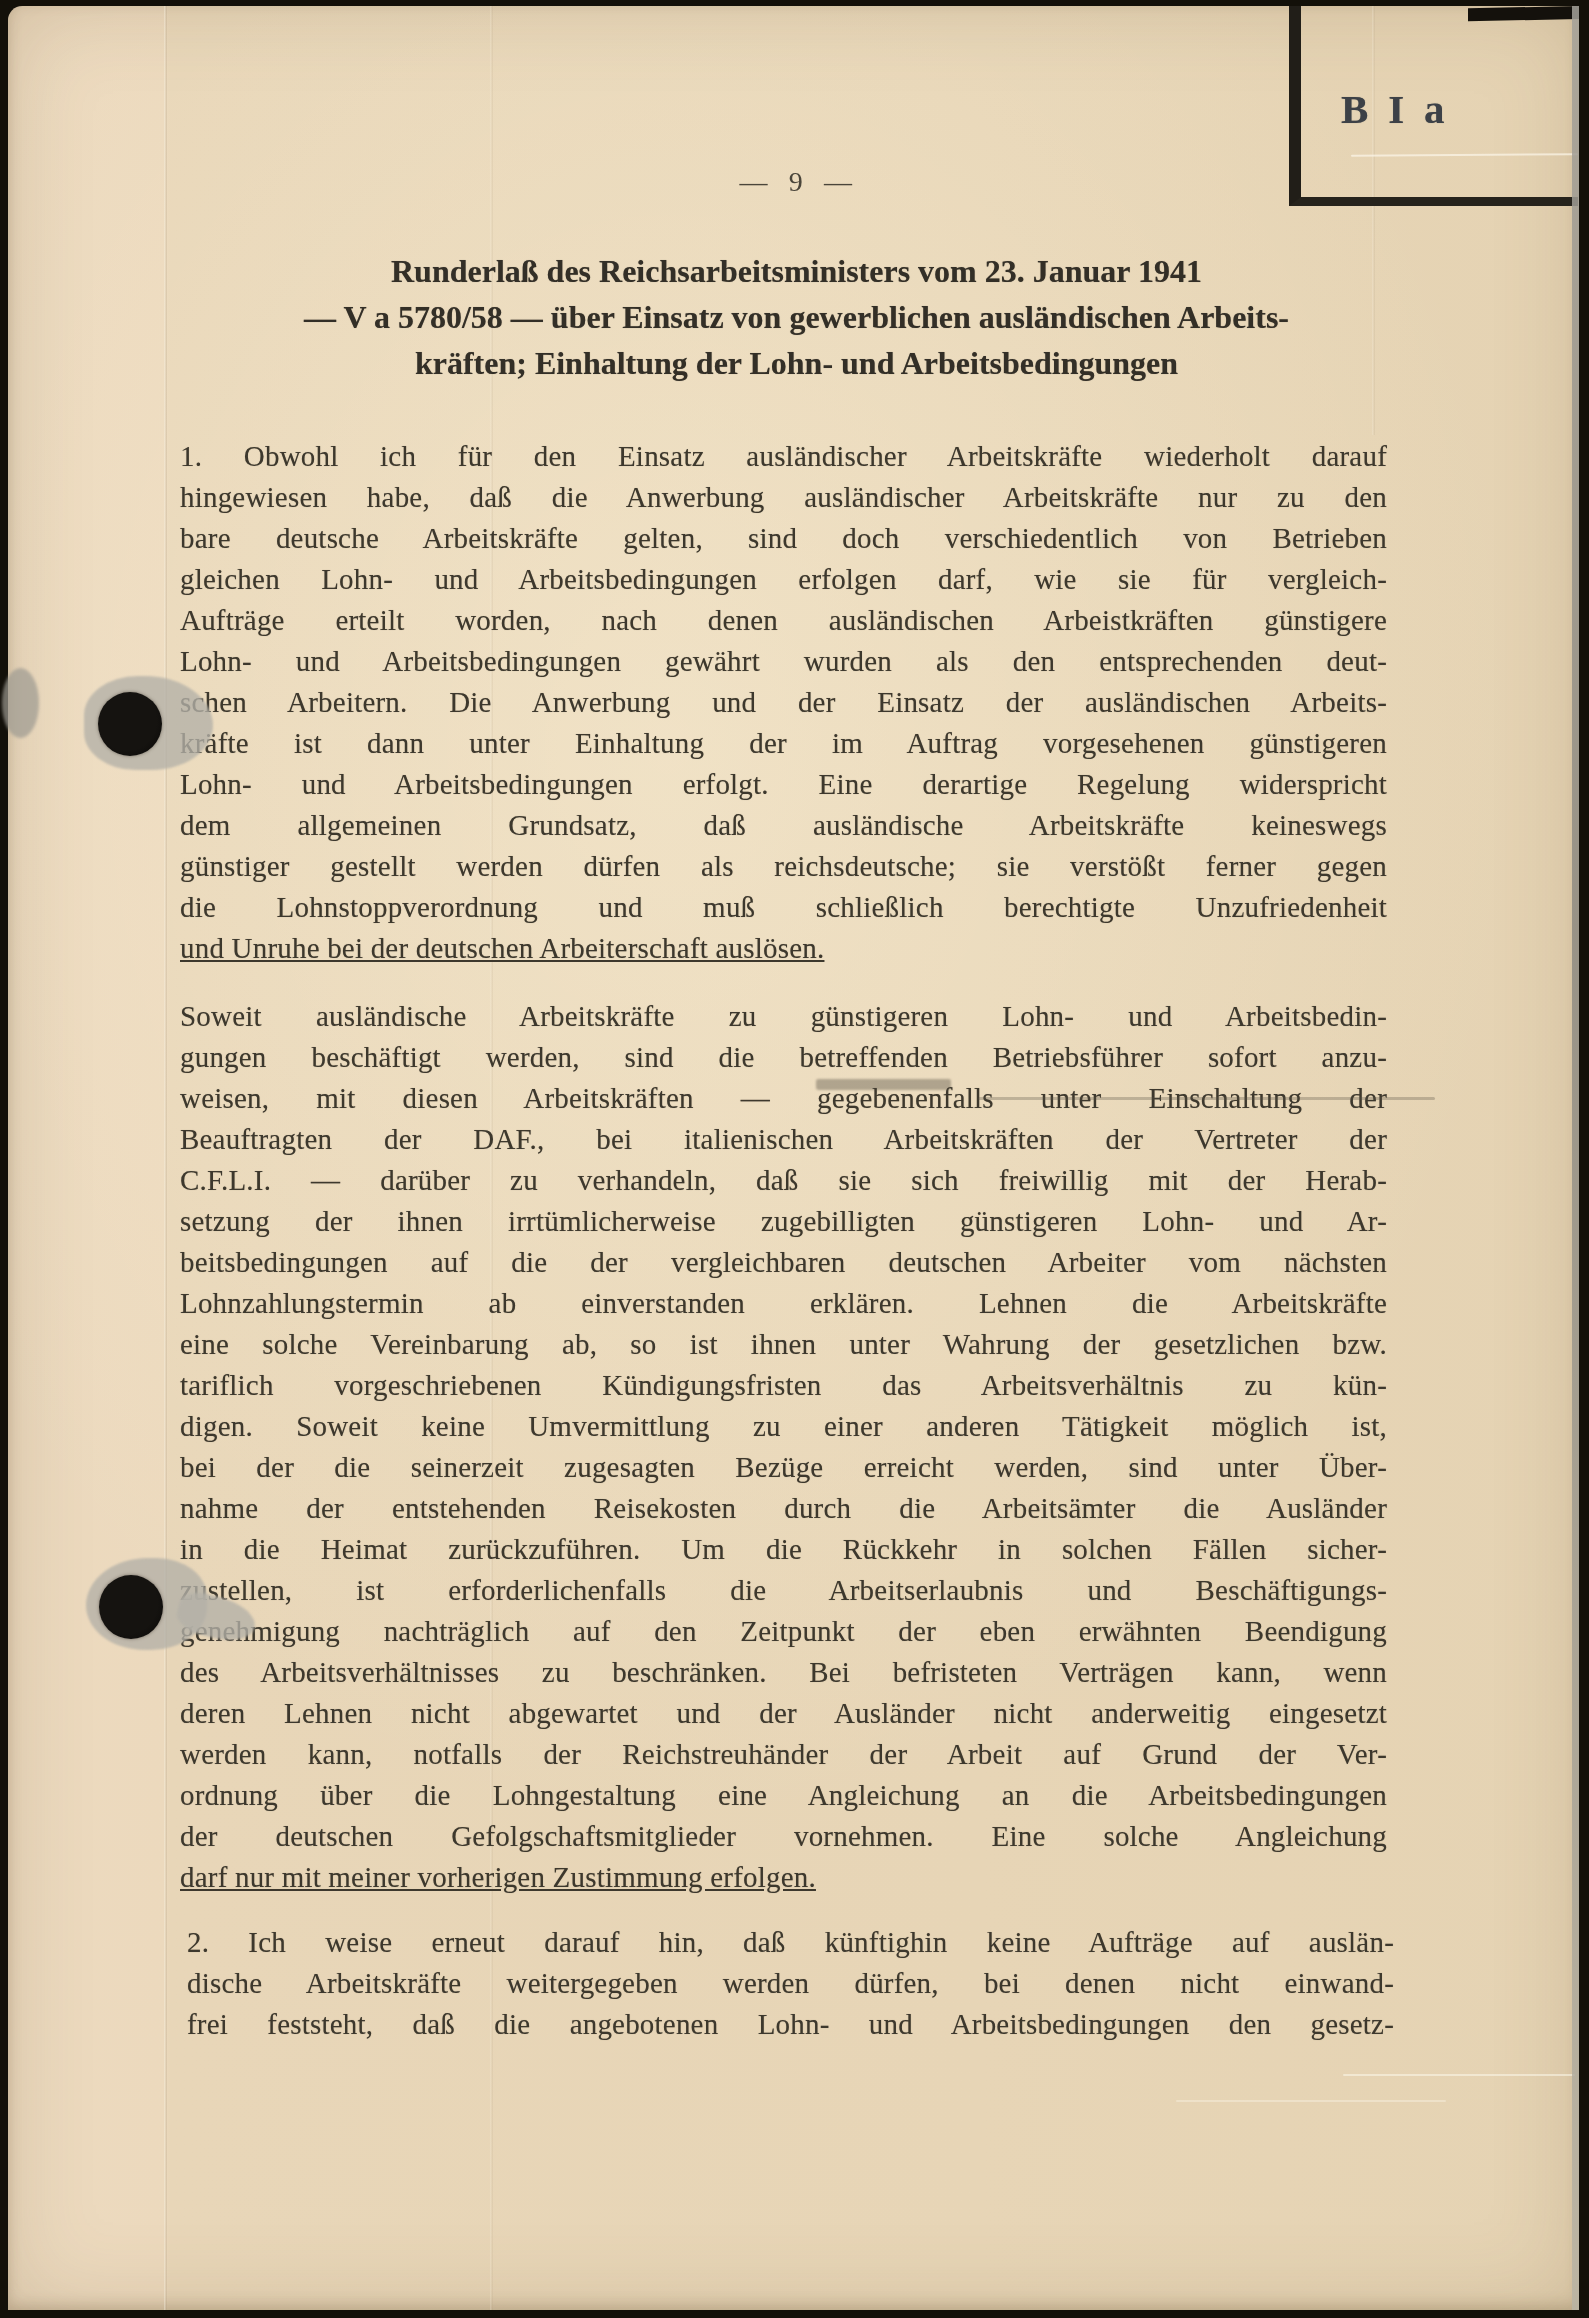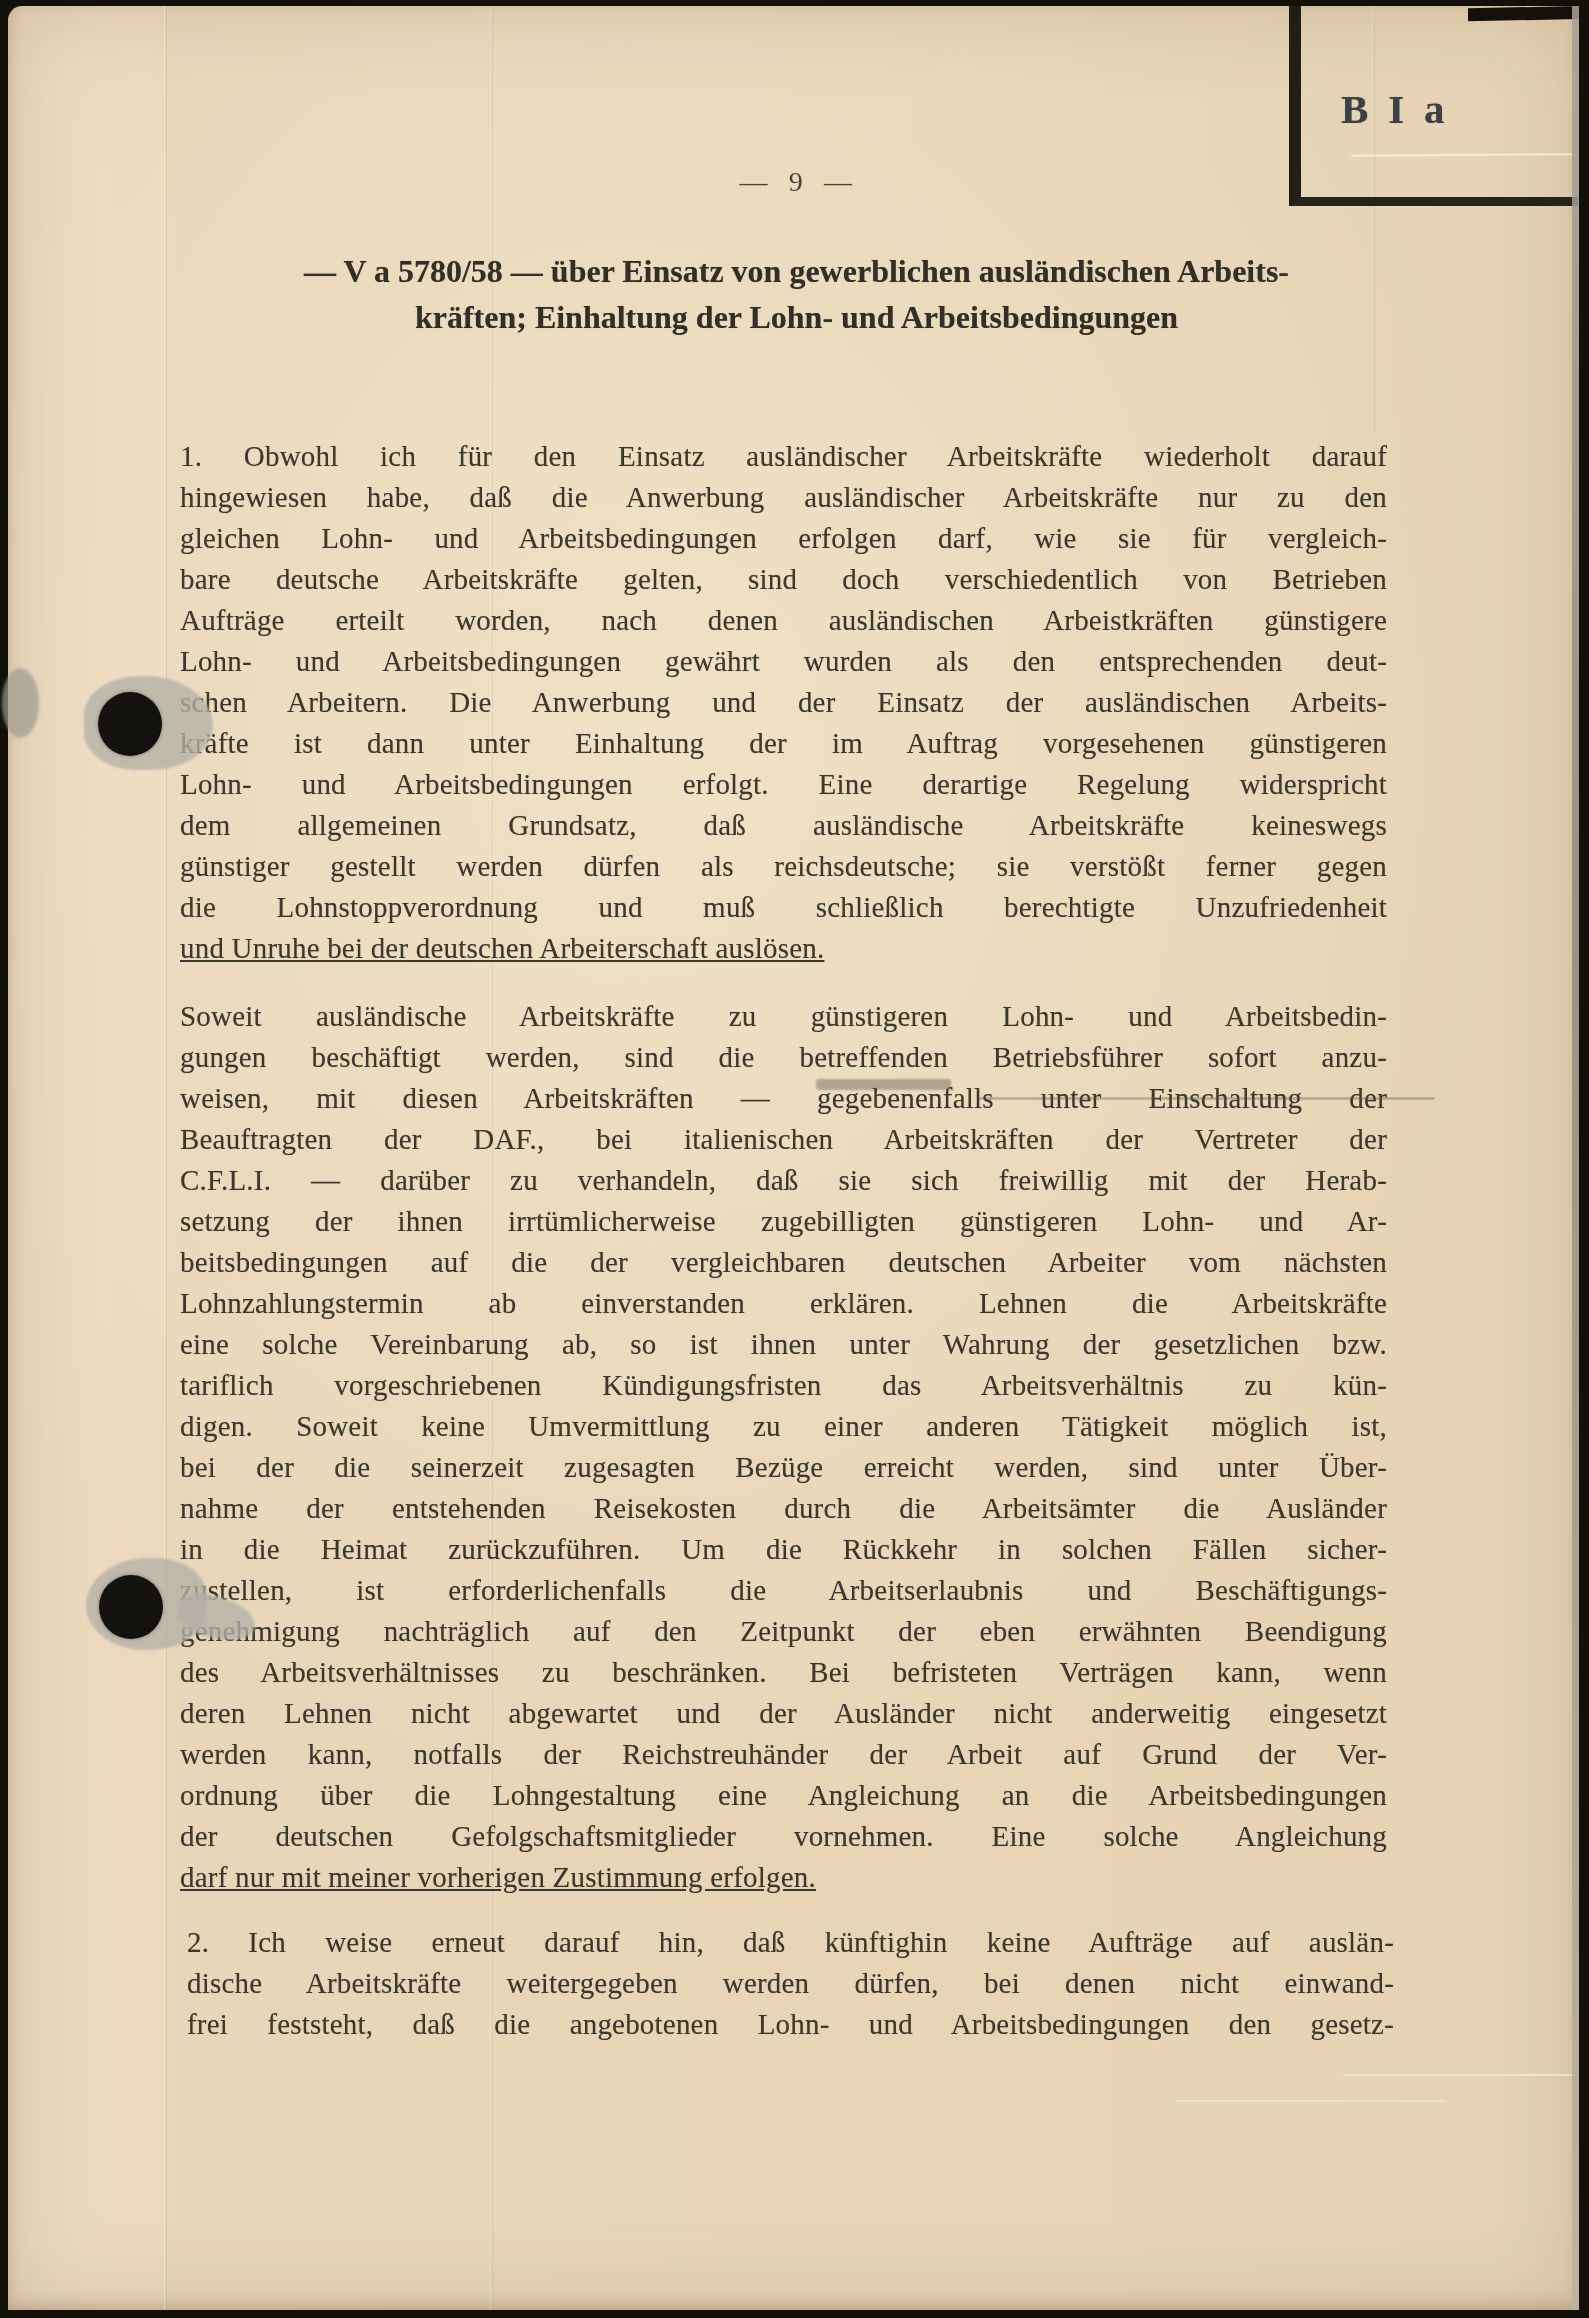--- a/index.html
+++ b/index.html
@@ -91,29 +91,30 @@
     <div class="classification-box"></div>
     <div class="classification-label">B I a</div>
 
     <div class="crack" style="left:1343px;top:148px;width:227px;height:2.4px;transform:rotate(-0.4deg);"></div>
     <div class="crack" style="left:1335px;top:2068px;width:232px;height:1.6px;opacity:.8;"></div>
     <div class="crack" style="left:1168px;top:2094px;width:270px;height:1.6px;opacity:.55;"></div>
 
     <div class="page-number">— 9 —</div>
 
     <div class="title-block">
+        <div class="line">Runderlaß des Reichsarbeitsministers vom 23. Januar 1941</div>
         <div class="line">— V a 5780/58 — über Einsatz von gewerblichen ausländischen Arbeits-</div>
         <div class="line">kräften; Einhaltung der Lohn- und Arbeitsbedingungen</div>
       </div>
 
     <div class="para p1">
         <div class="line">1. Obwohl ich für den Einsatz ausländischer Arbeitskräfte wiederholt darauf</div>
         <div class="line">hingewiesen habe, daß die Anwerbung ausländischer Arbeitskräfte nur zu den</div>
+        <div class="line">bare deutsche Arbeitskräfte gelten, sind doch verschiedentlich von Betrieben</div>
         <div class="line">gleichen Lohn- und Arbeitsbedingungen erfolgen darf, wie sie für vergleich-</div>
-        <div class="line">bare deutsche Arbeitskräfte gelten, sind doch verschiedentlich von Betrieben</div>
         <div class="line">Aufträge erteilt worden, nach denen ausländischen Arbeistkräften günstigere</div>
         <div class="line">Lohn- und Arbeitsbedingungen gewährt wurden als den entsprechenden deut-</div>
         <div class="line">schen Arbeitern. Die Anwerbung und der Einsatz der ausländischen Arbeits-</div>
         <div class="line">kräfte ist dann unter Einhaltung der im Auftrag vorgesehenen günstigeren</div>
         <div class="line">Lohn- und Arbeitsbedingungen erfolgt. Eine derartige Regelung widerspricht</div>
         <div class="line">dem allgemeinen Grundsatz, daß ausländische Arbeitskräfte keineswegs</div>
         <div class="line">günstiger gestellt werden dürfen als reichsdeutsche; sie verstößt ferner gegen</div>
         <div class="line">die Lohnstoppverordnung und muß schließlich berechtigte Unzufriedenheit</div>
         <div class="line line-last">und Unruhe bei der deutschen Arbeiterschaft auslösen.</div>
       </div>

